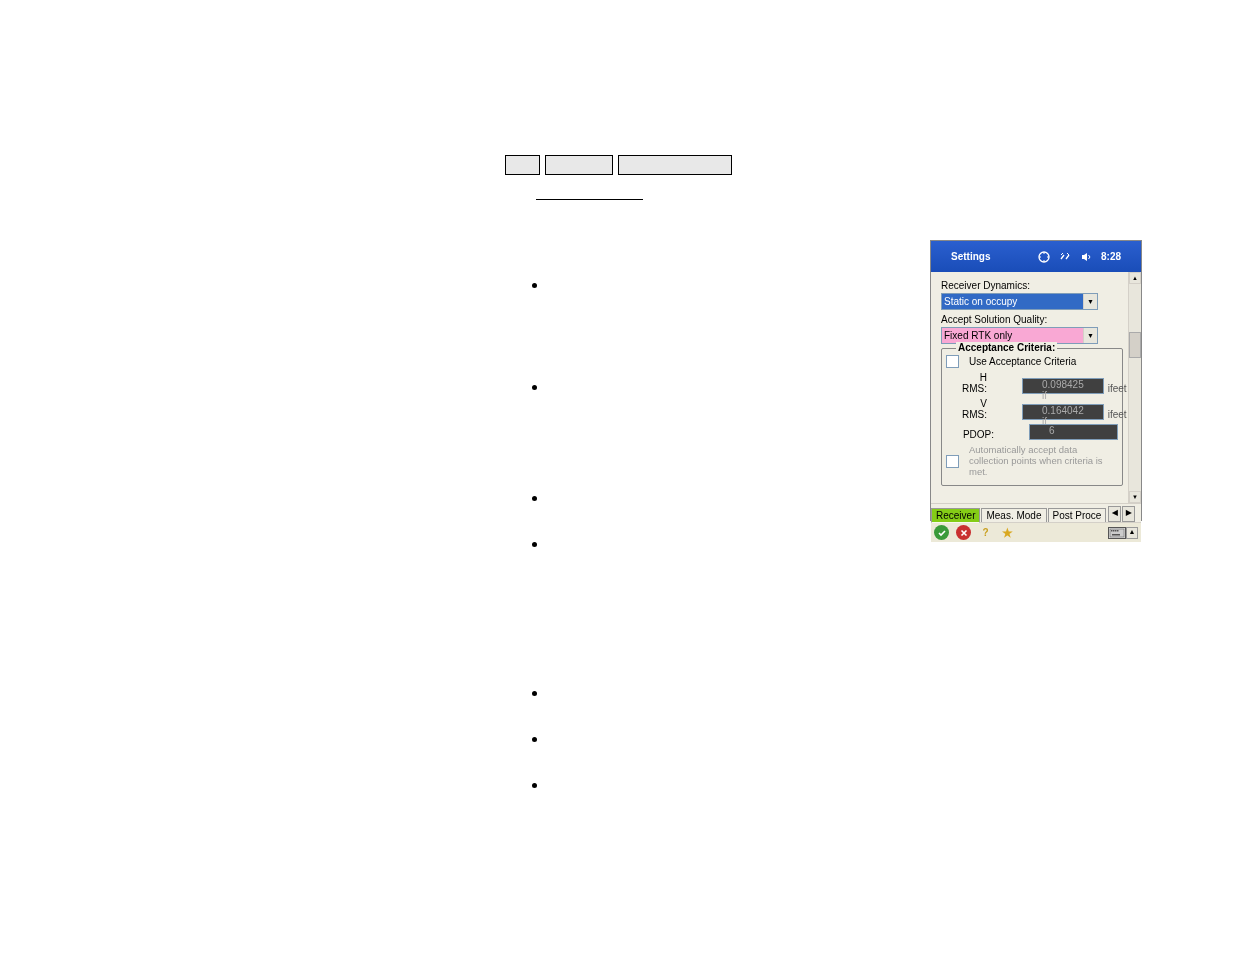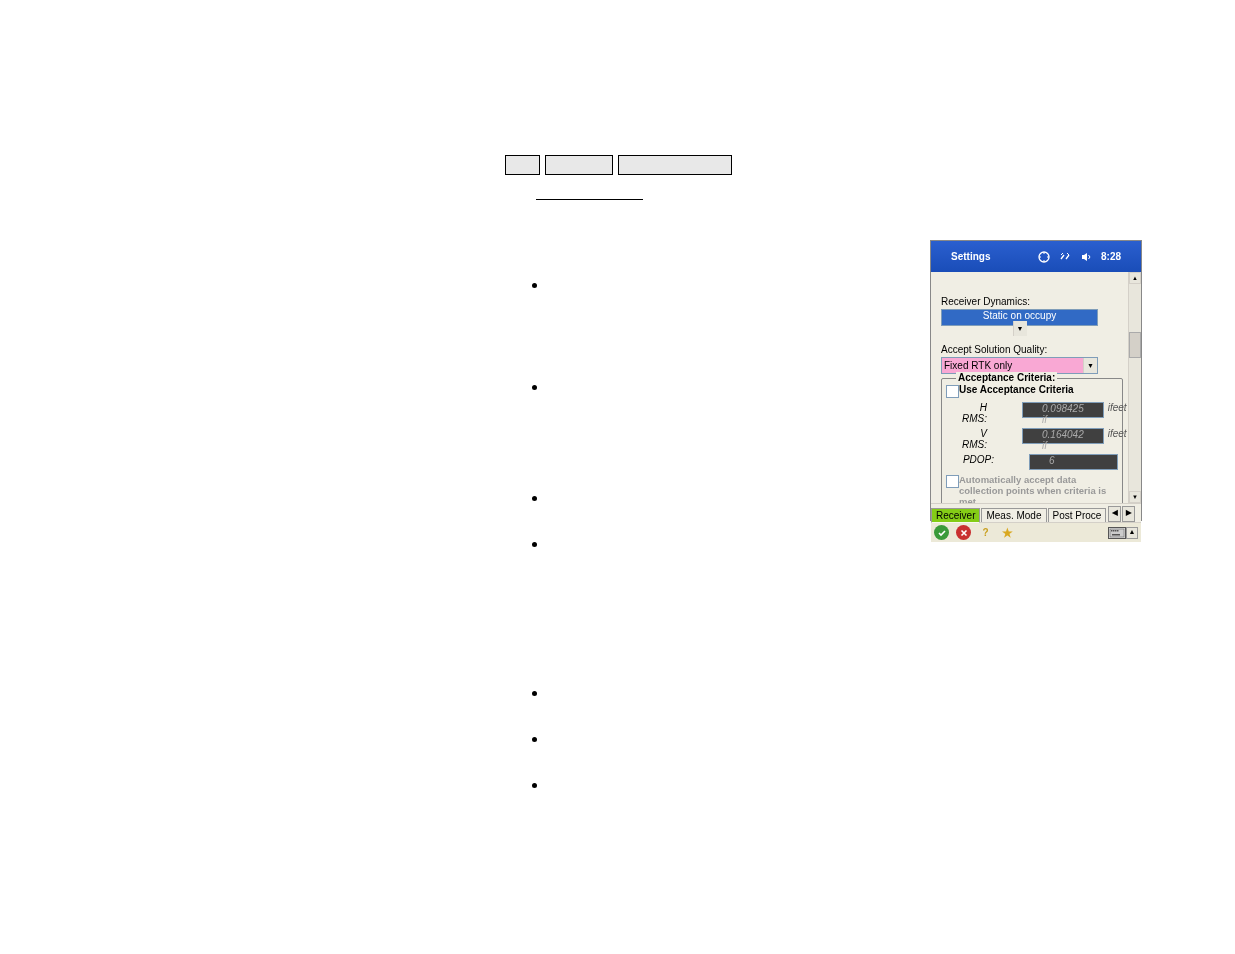--- a/index.html
+++ b/index.html
@@ -106,34 +106,34 @@
   width: 12px;
   height: 26px;
   background: #d4d0c8;
   border: 1px solid #aaa;
   box-sizing: border-box;
 }
 .scroll-btn.bottom { position: absolute; bottom: 0; }
 
 .form-label {
   color: #000;
-  margin-top: 18px;
+  margin-top: 2px;
   margin-bottom: 2px;
 }
 
 .dropdown {
   display: flex;
   align-items: center;
   border: 1px solid #7f9db9;
   background: #f9a8d4;
   height: 15px;
   width: 155px;
   margin-bottom: 4px;
 }
-.dropdown.selected { background: #316ac5; flex-direction: column; }
+.dropdown.selected { background: #316ac5; }
 .dropdown-text {
   flex: 1;
   padding: 0 2px;
   font-size: 10px;
 }
 .dropdown.selected .dropdown-text { color: #fff; background: #316ac5; }
 .dropdown-arrow {
   width: 13px;
   height: 15px;
   background: #e8e6dc;
@@ -156,41 +156,39 @@
   top: -7px;
   left: 14px;
   background: #f0eee4;
   font-weight: bold;
   padding: 0 2px;
   font-size: 10px;
 }
 
 .checkbox-row {
   display: flex;
-  align-items: flex-start;
-  gap: 0;
+  align-items: center;
+  gap: 10px;
   margin-bottom: 4px;
-  font-weight: bold;
 }
 .checkbox-row.disabled { color: #999; }
 .checkbox {
   width: 11px;
   height: 11px;
   border: 1px solid #7f9db9;
   background: #fff;
   flex-shrink: 0;
   margin-top: 1px;
 }
 
 .input-row {
   display: flex;
-  align-items: flex-start;
+  align-items: flex-end;
   margin-bottom: 4px;
   margin-left: 16px;
-  font-style: italic;
 }
 .input-row-label {
   width: 38px;
   text-align: right;
   margin-right: 4px;
 }
 .text-input {
   border: 1px solid #7f9db9;
   background: #404040;
   height: 14px;

